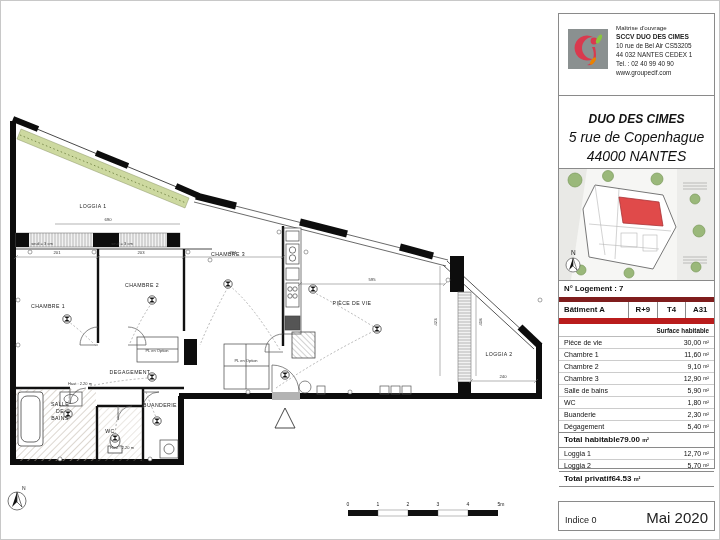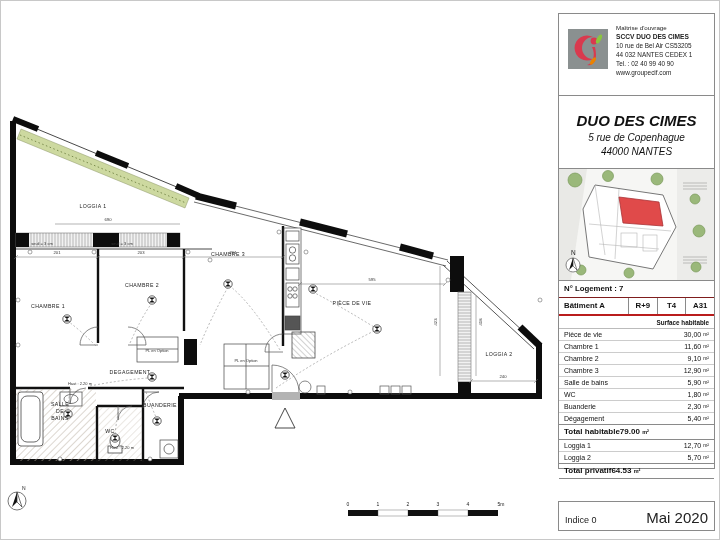--- a/index.html
+++ b/index.html
@@ -7,26 +7,26 @@
   .sheet{position:absolute;inset:0;border:1px solid #c8c8c8;}
   
   .panel{position:absolute;left:558px;top:14px;width:157px;}
   .pbox{box-sizing:border-box;border:1px solid #8a8a8a;background:#fff;margin-top:-1px;position:relative;}
   .owner-box{height:83px;}
   .owner-text{position:absolute;left:57px;top:9px;width:96px;font-size:6.4px;line-height:9px;color:#222;}
   .owner-text .lbl{font-size:6.2px;}
   .owner-text .nm{font-weight:bold;font-size:6.6px;}
   .logo{position:absolute;left:7px;top:13px;width:44px;height:44px;}
   .proj-box{height:74px;text-align:center;color:#111;}
-  .proj-name{font-weight:bold;font-style:italic;font-size:15px;margin-top:16px;}
-  .proj-a{font-style:italic;font-size:10px;margin-top:3px;}
+  .proj-name{font-weight:bold;font-style:italic;font-size:12px;margin-top:16px;}
+  .proj-a{font-style:italic;font-size:14px;margin-top:3px;}
   .site-box{height:113px;overflow:hidden;}
   .tbl-box{height:189px;font-size:7px;color:#111;}
-  .row-log{height:16px;line-height:16px;font-weight:bold;font-size:7.8px;padding-left:5px;border-bottom:1px solid #7f1d1d;}
-  .row-bat{height:16px;line-height:16px;font-weight:bold;font-size:7.8px;display:flex;border-bottom:2px solid #b91c1c;justify-content:space-between;}
+  .row-log{height:16px;line-height:16px;font-weight:bold;font-size:7.8px;padding-left:5px;border-bottom:5px solid #7f1d1d;}
+  .row-bat{height:16px;line-height:16px;font-weight:bold;font-size:7.8px;display:flex;border-bottom:6px solid #b91c1c;justify-content:space-between;}
   .row-bat .c1{width:64px;padding-left:5px;}
   .row-bat .c{flex:1;text-align:center;border-left:1px solid #8a8a8a;}
   .row-sh{height:12px;line-height:13px;font-weight:bold;font-size:6.3px;text-align:right;padding-right:5px;border-bottom:1px solid #bbb;}
   .arow{height:11px;line-height:11px;display:flex;justify-content:space-between;padding:0 5px;border-bottom:1px solid #ccc;}
   .arow .v{font-size:7px;}
   .arow .u{font-size:5px;vertical-align:top;}
   .trow{height:14px;line-height:14px;display:flex;justify-content:flex-start;padding:0 5px;font-weight:bold;font-size:8px;border-bottom:1px solid #8a8a8a;border-top:1px solid #8a8a8a;margin-top:-1px;}
   .trow .u{font-size:5.5px;}
   .foot-box{position:absolute;left:558px;top:501px;width:157px;height:30px;box-sizing:border-box;border:1px solid #8a8a8a;}
   .foot-ind{position:absolute;left:6px;bottom:5px;font-size:9px;color:#222;margin-top:9px;}

